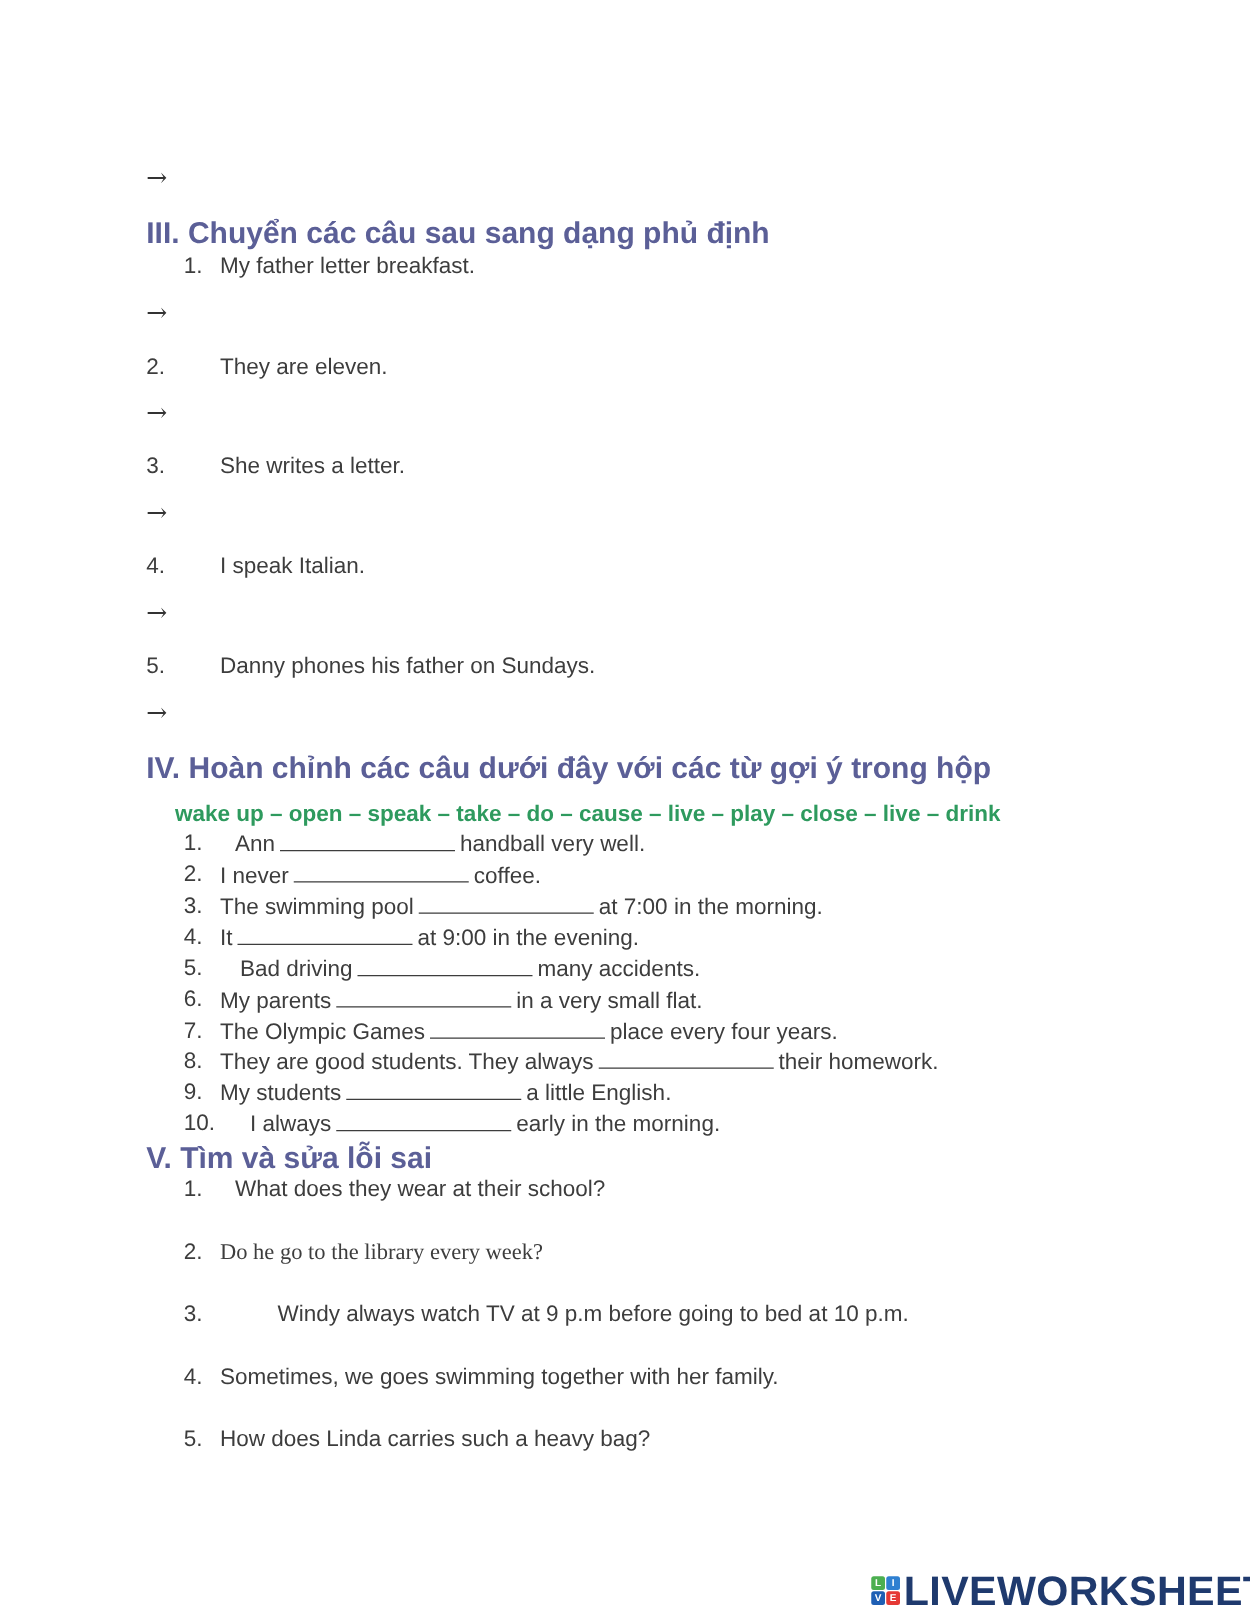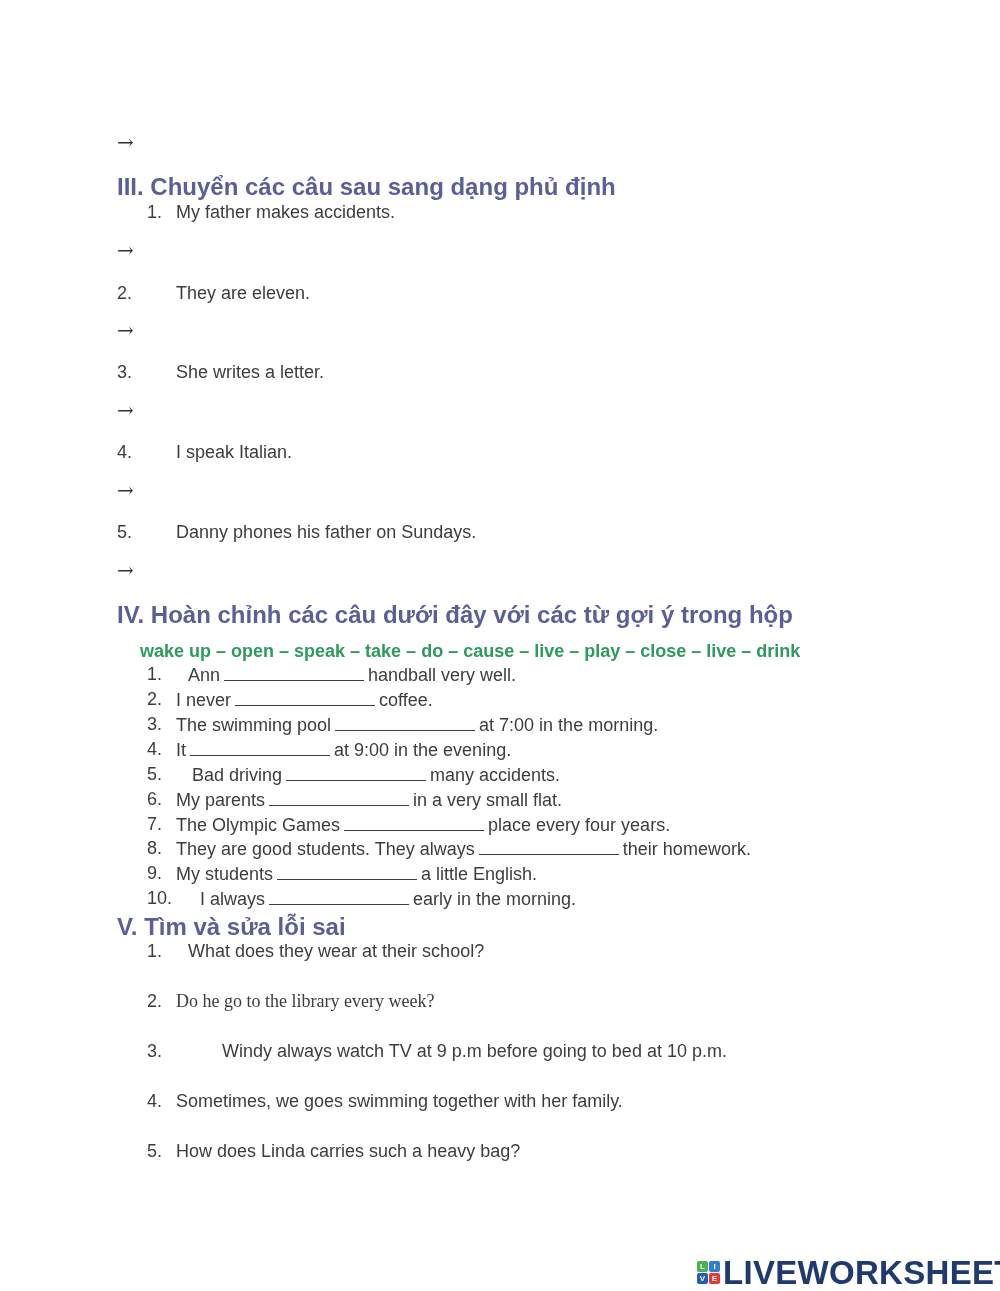--- a/index.html
+++ b/index.html
@@ -98,21 +98,21 @@
   </style>
 </head>
 <body>
 
 <div class="arrow" style="top:132px;">→</div>
 
 <div class="heading" style="top:175px;">III. Chuyển các câu sau sang dạng phủ định</div>
 
 <div>
   <span class="num" style="left:147px; top:203px;">1.</span>
-  <span class="txt" style="left:176px; top:203px;">My father makes accidents.</span>
+  <span class="txt" style="left:176px; top:203px;">My father letter breakfast.</span>
   <span class="arrow" style="top:240px;">→</span>
 </div>
 
 <div>
   <span class="num" style="left:117px; top:284px;">2.</span>
   <span class="txt" style="left:176px; top:284px;">They are eleven.</span>
   <span class="arrow" style="top:320px;">→</span>
 </div>
 
 <div>

